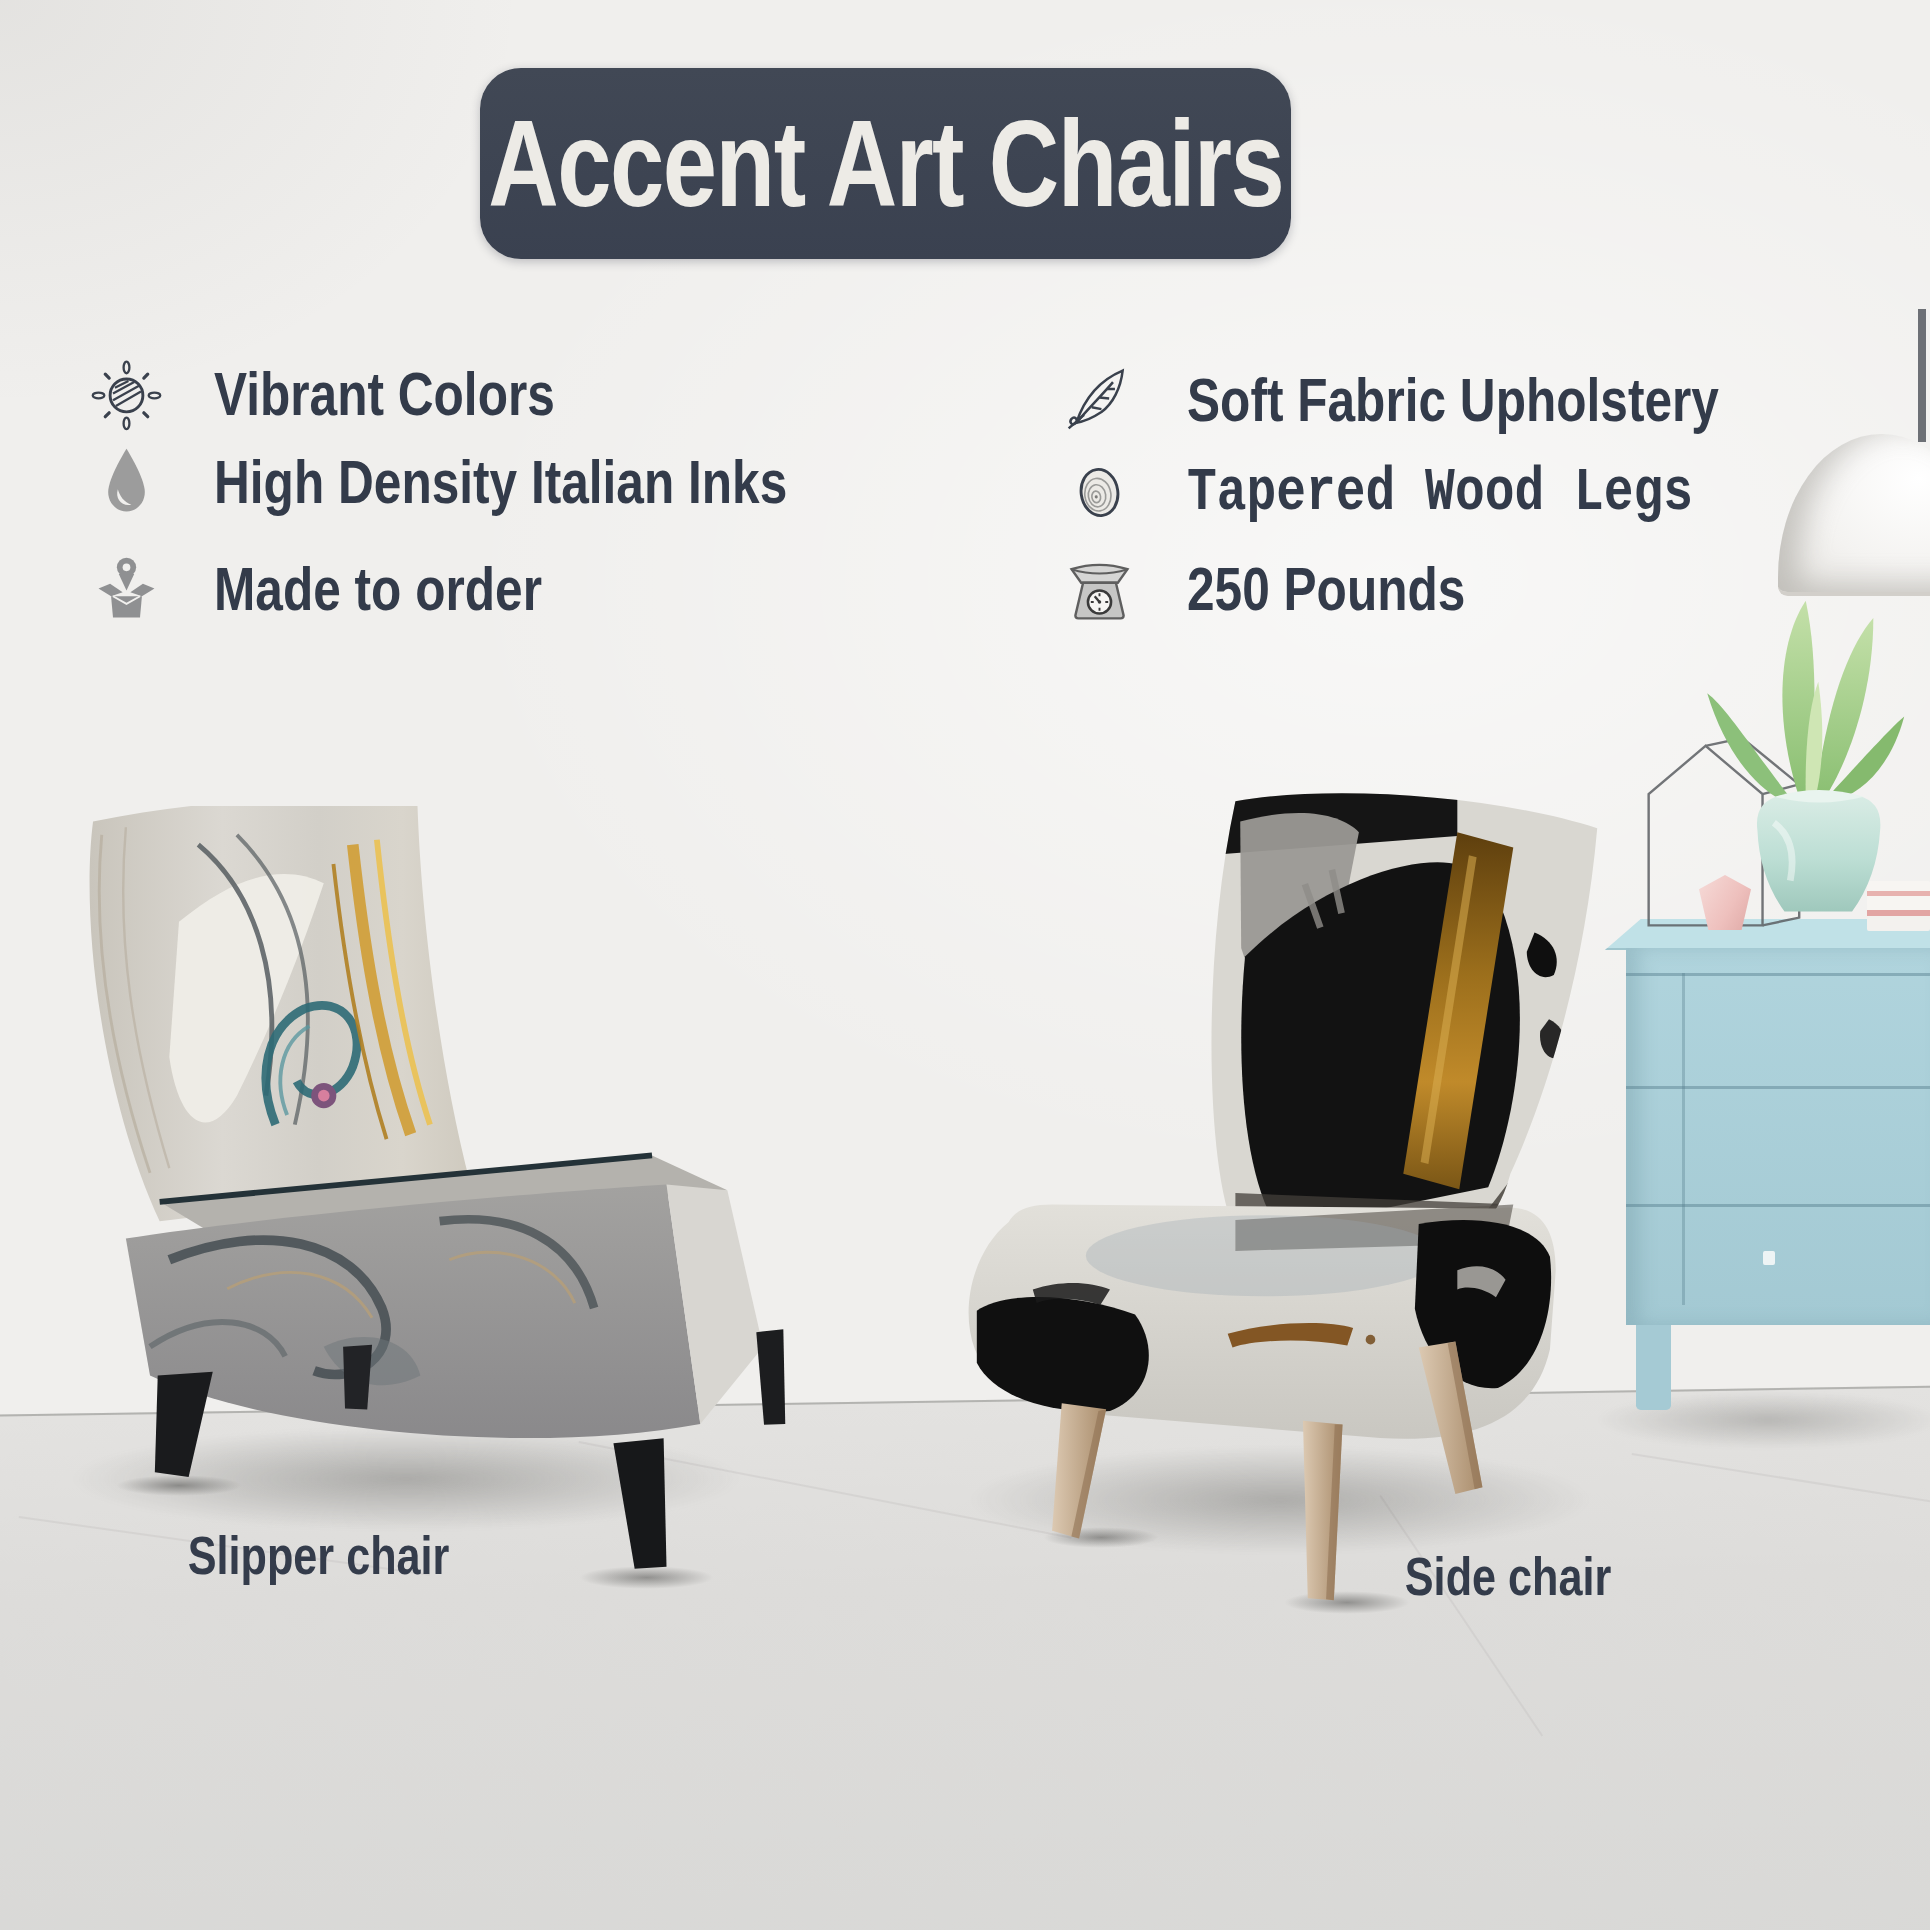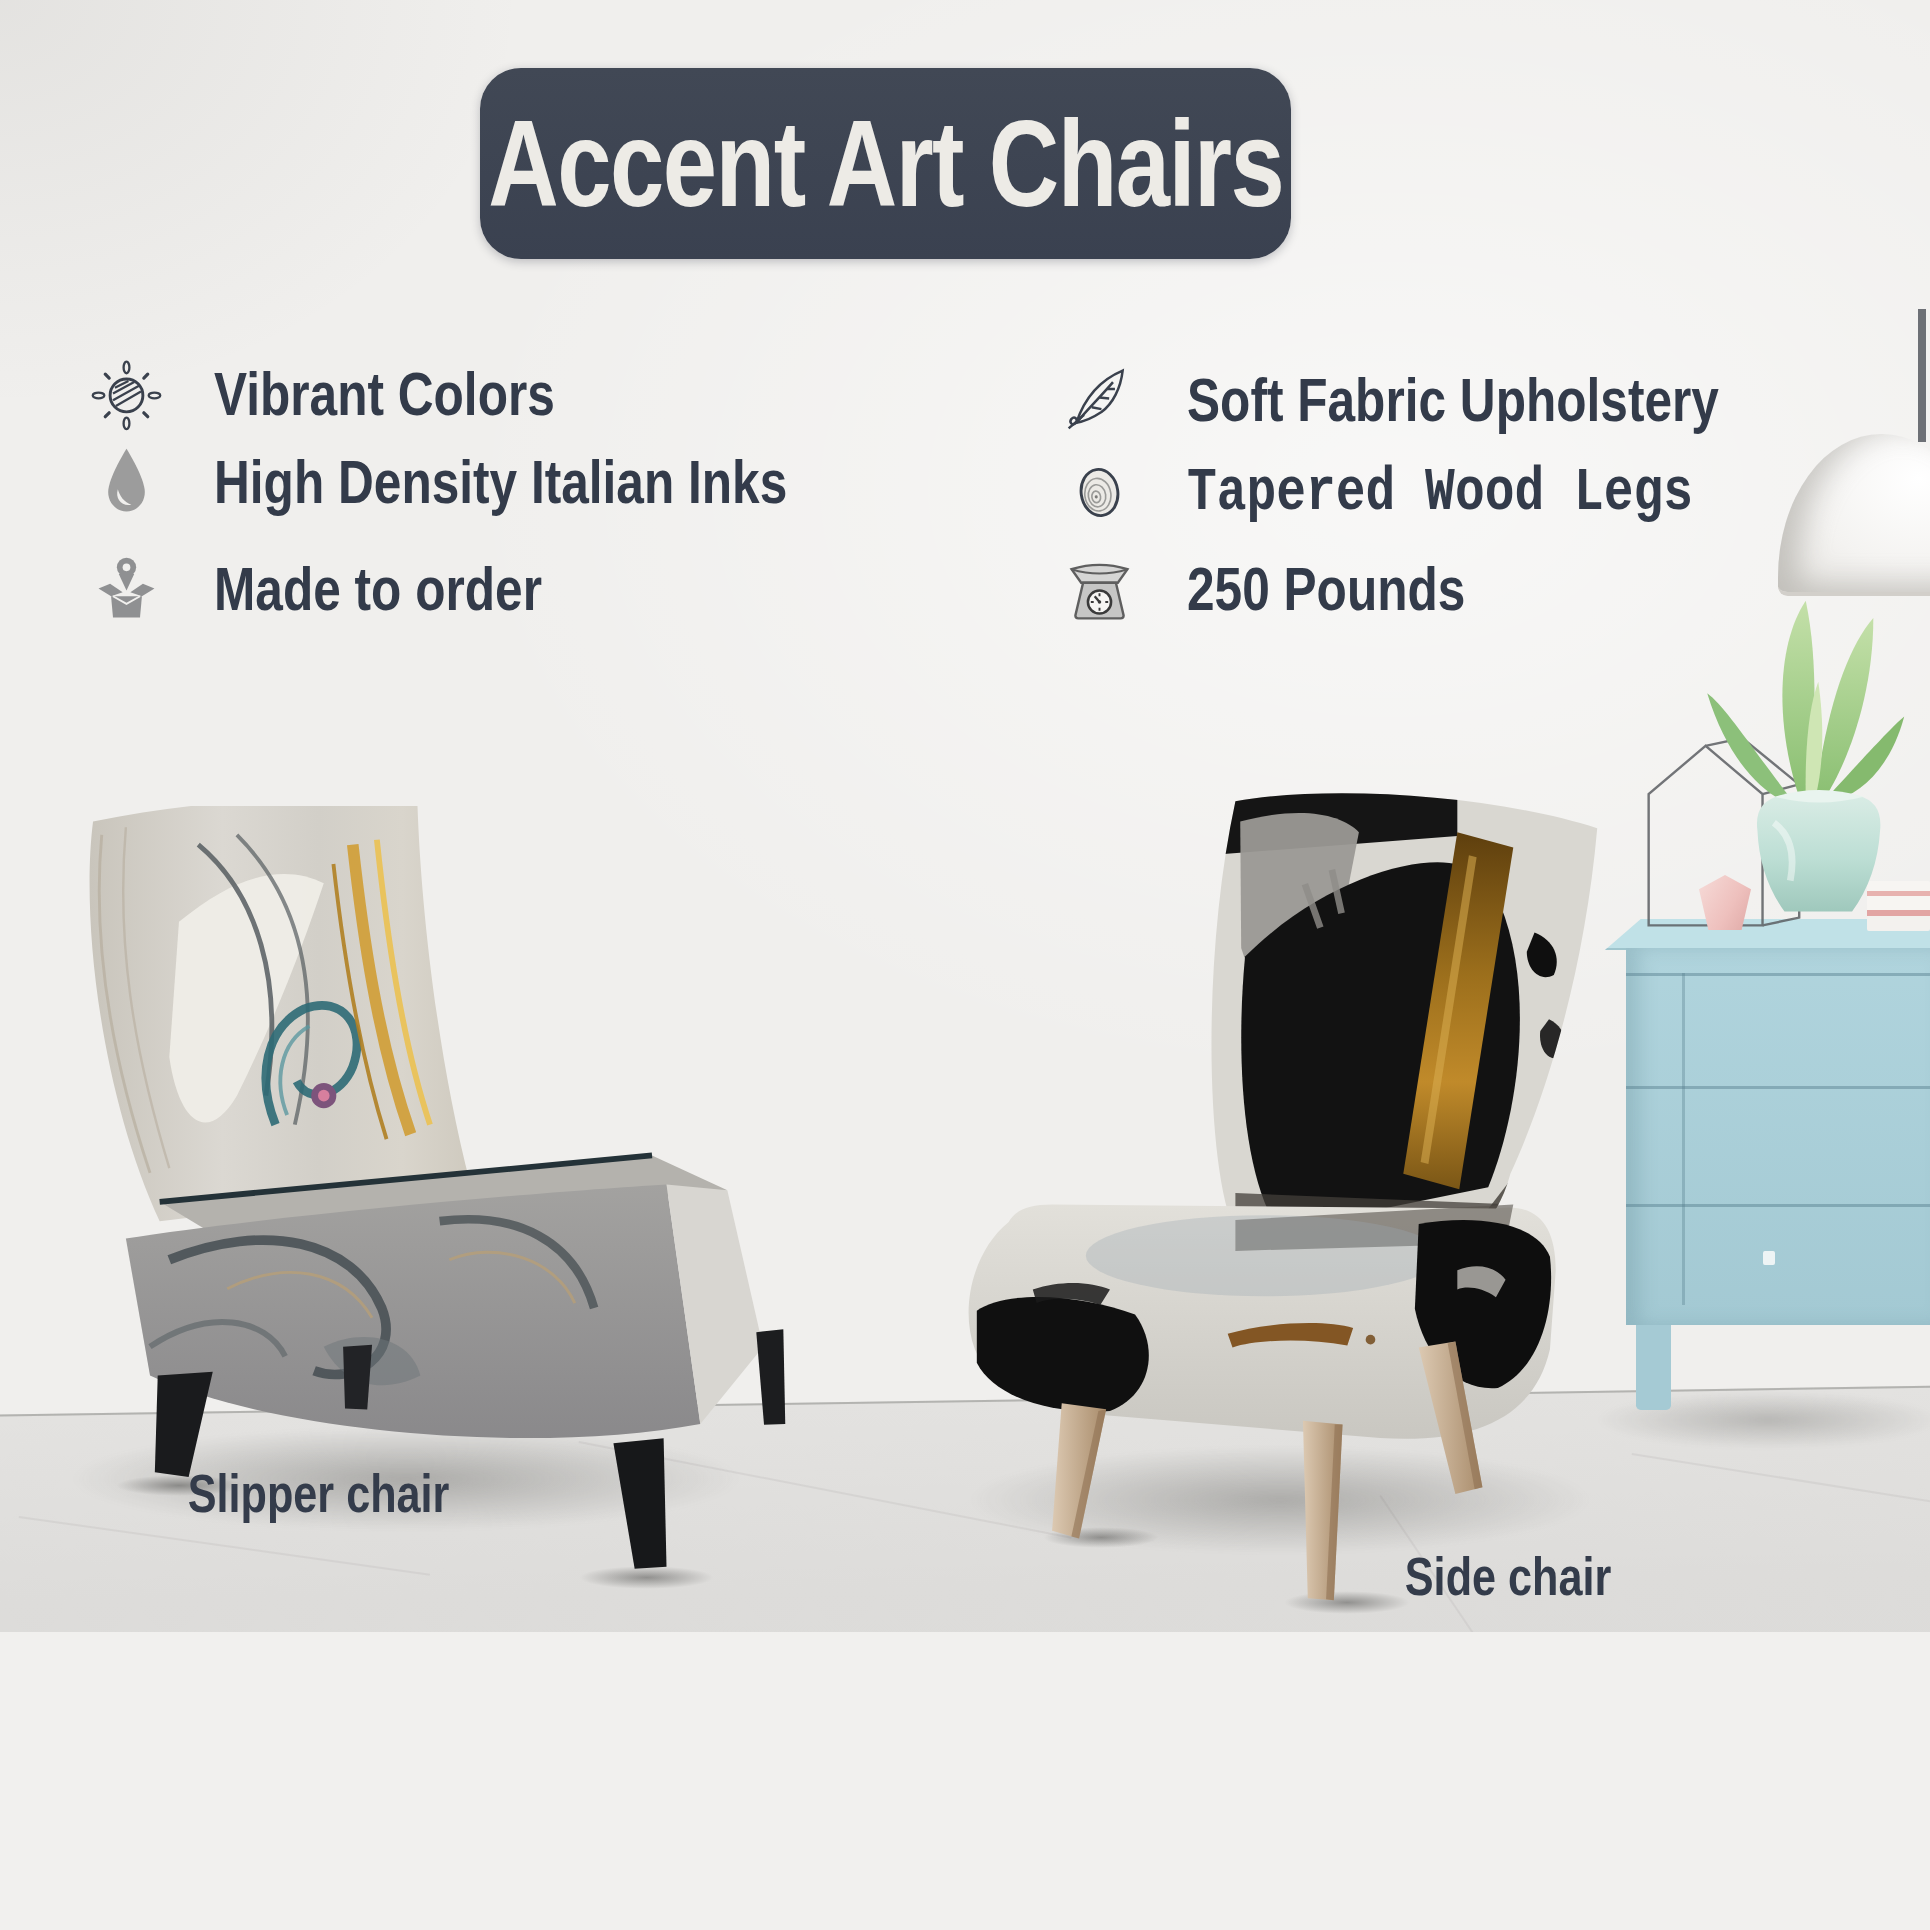--- a/index.html
+++ b/index.html
@@ -1,16 +1,16 @@
 <!DOCTYPE html>
 <html><head>
 <meta charset="utf-8">
 <style>
   html,body{margin:0;padding:0;background:#f1f0ee;}
-  .stage{position:relative;width:1930px;height:1632px;overflow:hidden;
+  .stage{position:relative;width:1930px;height:1930px;overflow:hidden;
          font-family:"Liberation Sans",sans-serif;color:#343c4b;
          background:
            radial-gradient(1352px 869px at 72% 30%, rgba(255,255,255,.55), rgba(255,255,255,0) 70%),
            radial-gradient(869px 676px at 0% 0%, rgba(120,118,112,.10), rgba(120,118,112,0) 60%),
            #f0efed;}
   .abs{position:absolute;}
   .cx{display:inline-block;transform:scaleX(.8);transform-origin:left center;white-space:nowrap;}
   .cxc{display:inline-block;transform:scaleX(.8);transform-origin:center;white-space:nowrap;}
 
   
@@ -341,21 +341,21 @@
         <path d="M25,36 L59,36 L67,70 Q67,73 64,73 L20,73 Q17,73 17,70 Z" fill="#c6c6c5" stroke="#5f5f5f" stroke-width="2.5"></path>
         <circle cx="42" cy="56" r="12" fill="#f6f5f3" stroke="#3a3a3a" stroke-width="2.6"></circle>
         <path d="M42,47 L42,50 M51,56 L48,56 M42,65 L42,62 M33,56 L36,56" stroke="#3a3a3a" stroke-width="2"></path>
         <path d="M42,56 L37,50" stroke="#3a3a3a" stroke-width="2.4"></path>
         <circle cx="42" cy="56" r="1.8" fill="#3a3a3a"></circle>
       </svg>
     </span>
     <span class="lbl"><span class="cx">250 Pounds</span></span>
   </div>
 
-  <div class="abs chair-label" style="left:106px;top:1462px;">
+  <div class="abs chair-label" style="left:106px;top:1524px;">
     <span class="cxc">Slipper chair</span>
   </div>
   <div class="abs chair-label" style="left:1296px;top:1545px;">
     <span class="cxc">Side chair</span>
   </div>
 
 
 </div>
 
 

